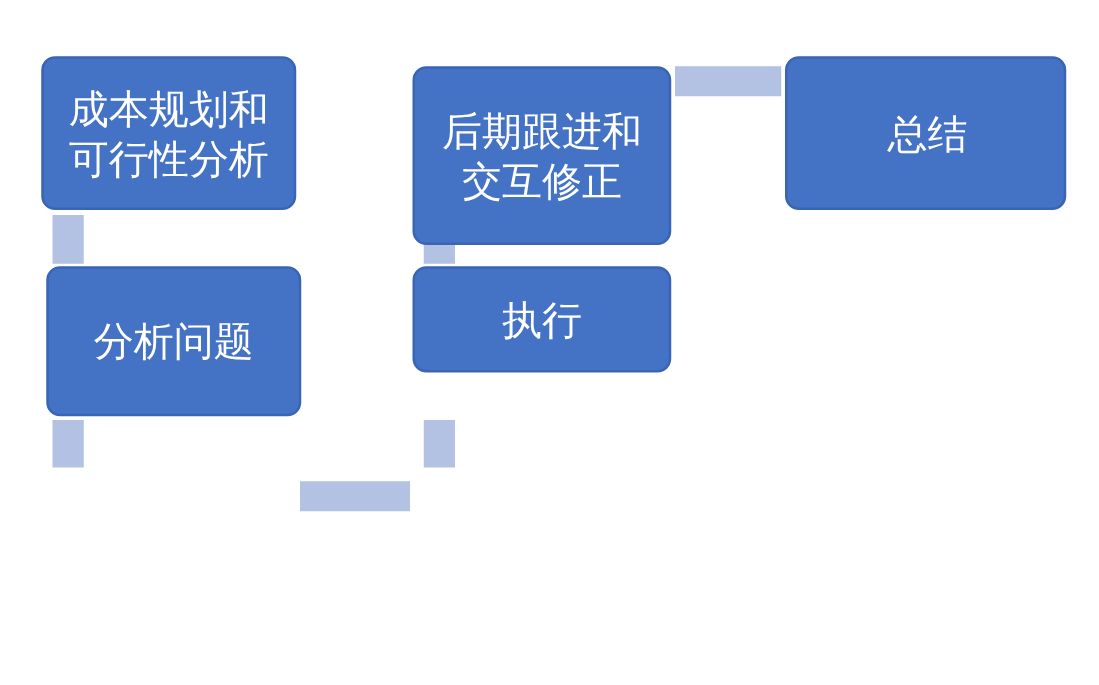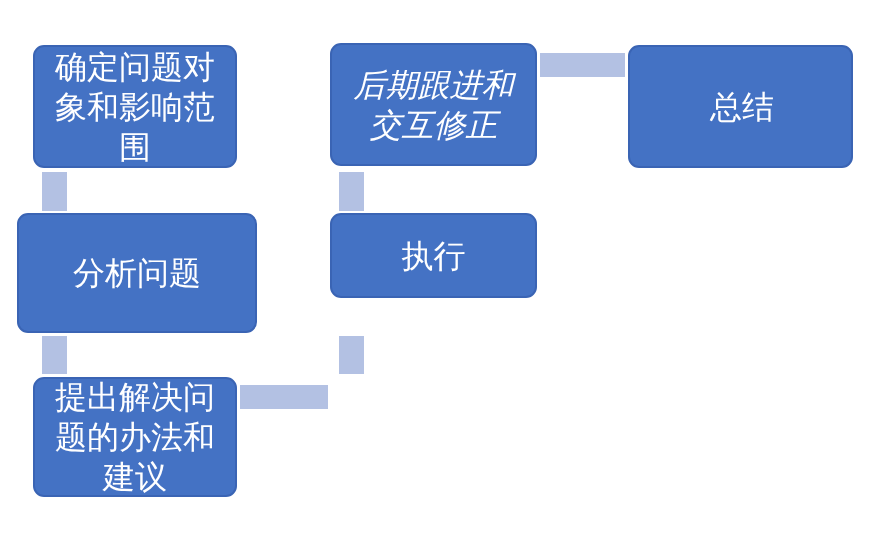--- a/index.html
+++ b/index.html
@@ -30,25 +30,25 @@
     line-height: 40px;
     padding: 0 16px;
     word-break: break-all;
   }
   .connector {
     position: absolute;
     background: #B3C1E3;
   }
   
   .n1 { left: 33px;  top: 45px;  width: 204px; height: 123px; }
-  .n2 { left: 17px;  top: 213px; width: 240px; height: 120px; }
+  .n2 { left: 37px;  top: 213px; width: 204px; height: 120px; }
   .n3 { left: 33px;  top: 377px; width: 204px; height: 120px; }
   .n4 { left: 330px; top: 377px; width: 207px; height: 120px; }
   .n5 { left: 330px; top: 213px; width: 207px; height: 85px; }
-  .n6 { left: 330px; top: 43px;  width: 207px; height: 123px; font-style: italic; }
+  .n6 { left: 330px; top: 53px;  width: 207px; height: 143px; }
   .n7 { left: 628px; top: 45px;  width: 225px; height: 123px; padding-left: 19px; }
   
   .c12 { left: 42px;  top: 172px; width: 25px; height: 39px; }
   .c23 { left: 42px;  top: 336px; width: 25px; height: 38px; }
   .c34 { left: 240px; top: 385px; width: 88px; height: 24px; }
   .c45 { left: 339px; top: 336px; width: 25px; height: 38px; }
   .c56 { left: 339px; top: 172px; width: 25px; height: 39px; }
   .c67 { left: 540px; top: 53px;  width: 85px; height: 24px; }
 </style>
 </head>
@@ -57,27 +57,24 @@
 <div class="canvas">
 
   <div class="connector c12"></div>
   <div class="connector c23"></div>
   <div class="connector c34"></div>
   <div class="connector c45"></div>
   <div class="connector c56"></div>
   <div class="connector c67"></div>
 
   <div class="node n1">
-    <span>确定问题对象和影响范围</span>
+    <span>成本规划和可行性分析</span>
   </div>
   <div class="node n2">
     <span>分析问题</span>
-  </div>
-  <div class="node n3">
-    <span>提出解决问题的办法和建议</span>
   </div>
   <div class="node n5">
     <span>执行</span>
   </div>
   <div class="node n6">
     <span>后期跟进和交互修正</span>
   </div>
   <div class="node n7">
     <span>总结</span>
   </div>

